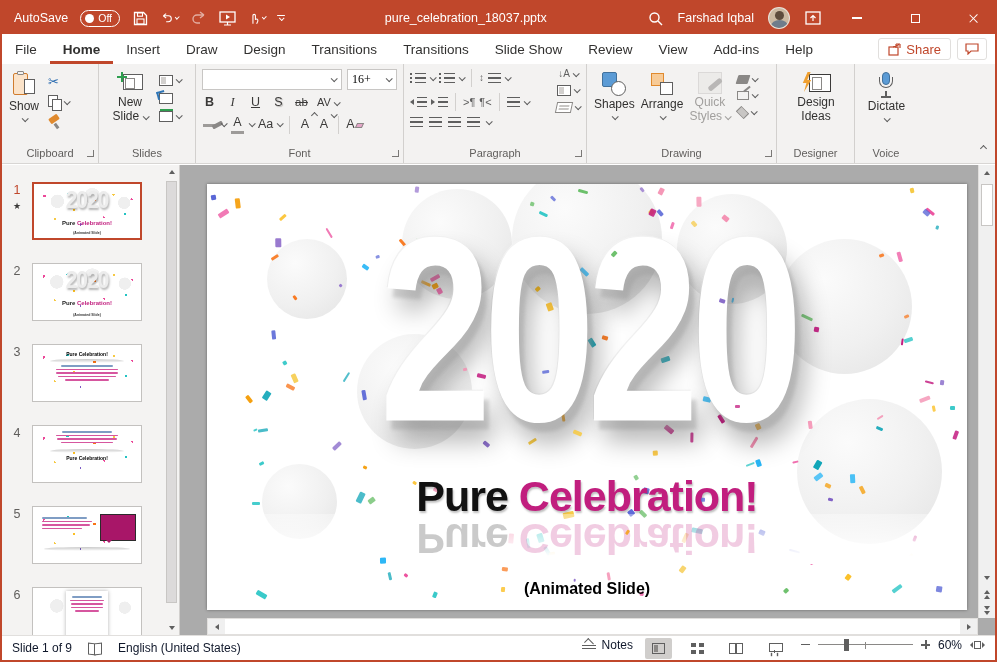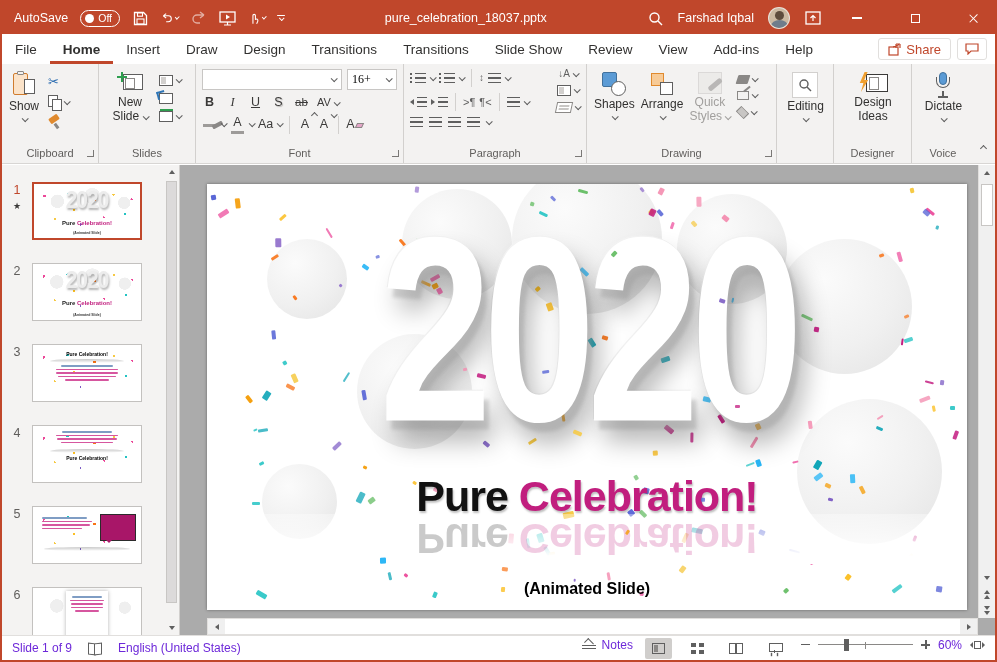--- a/index.html
+++ b/index.html
@@ -198,21 +198,21 @@
   .vscroll{position:absolute;top:0;right:0;bottom:17px;width:17px;background:#f0f0f0;border-left:1px solid #e1dfdd;display:flex;flex-direction:column;align-items:center;}
   .vs-btn{height:16px;width:100%;display:flex;align-items:center;justify-content:center;flex:none;}
   .vs-track{flex:1;width:100%;position:relative;}
   .vs-thumb{position:absolute;left:2px;right:2px;top:3px;height:42px;background:#fff;border:1px solid #c8c6c4;}
   .dblchev{display:flex;flex-direction:column;gap:1px;align-items:center;}
   .hscroll{position:absolute;left:27px;right:17px;bottom:0;height:17px;background:#fff;border:1px solid #e1dfdd;display:flex;align-items:center;}
   .hs-btn{width:17px;height:100%;background:#f0f0f0;display:flex;align-items:center;justify-content:center;flex:none;}
   .hs-track{flex:1;height:100%;background:#fff;}
   
   .statusbar{position:absolute;left:0;right:0;bottom:0;height:25px;background:#ffffff;border-top:1px solid #e1dfdd;
-             display:flex;align-items:center;font-size:12px;color:#6d28d9;}
+             display:flex;align-items:center;font-size:12px;color:#0f172a;}
   .sb-left{display:flex;align-items:center;gap:16px;padding-left:10px;}
   .sb-right{margin-left:auto;display:flex;align-items:flex-start;gap:12px;padding-right:10px;}
   .ico-book{width:14px;height:11px;position:relative;}
   .ico-book:before,.ico-book:after{content:"";position:absolute;top:0;width:6px;height:10px;border:1.2px solid #5f5f5f;background:#fff;}
   .ico-book:before{left:0;transform:skewY(6deg);} .ico-book:after{right:0;transform:skewY(-6deg);}
   .ico-notes{width:14px;height:9px;position:relative;}
   .ico-notes:before{content:"";position:absolute;left:3px;top:0;width:7px;height:5px;border-left:1.3px solid #5f5f5f;border-top:1.3px solid #5f5f5f;transform:rotate(45deg);}
   .ico-notes:after{content:"";position:absolute;left:0;top:5px;width:14px;height:4px;background:repeating-linear-gradient(to bottom,#5f5f5f 0 1.2px,transparent 1.2px 3px);}
   .viewbtn{width:27px;height:21px;display:flex;align-items:center;justify-content:center;border-radius:2px;}
   .viewbtn.active{background:#d0cecc;}
@@ -534,34 +534,20 @@
           <span class="minirow">
               <span class="ico-effects"></span>
               <span class="chev g"></span>
             </span>
         </div>
       </div>
       <div class="rgroup-label">Drawing</div>
       <span class="dlg"></span>
     </div>
 
-    <div class="rgroup" style="width:57px;">
-      <div class="rbody" style="justify-content:center;">
-        <div class="bigbtn">
-          <span class="ico-search-box">
-              <svg width="14" height="14" viewBox="0 0 14 14">
-                <circle cx="6" cy="6" r="4" fill="none" stroke="#5f5f5f" stroke-width="1.4"></circle>
-                <path d="M9 9 L13 13" stroke="#5f5f5f" stroke-width="1.4"></path>
-              </svg>
-            </span>
-          <span>Editing</span>
-            <span class="chev"></span>
-        </div>
-      </div>
-    </div>
 
     <div class="rgroup" style="width:78px;">
       <div class="rbody" style="justify-content:center;">
         <div class="bigbtn">
           <span class="ico-designideas">
               <span class="fr"></span>
               <span class="bolt"></span>
             </span>
           <span><span>Design</span><br><span>Ideas</span></span>
         </div>

